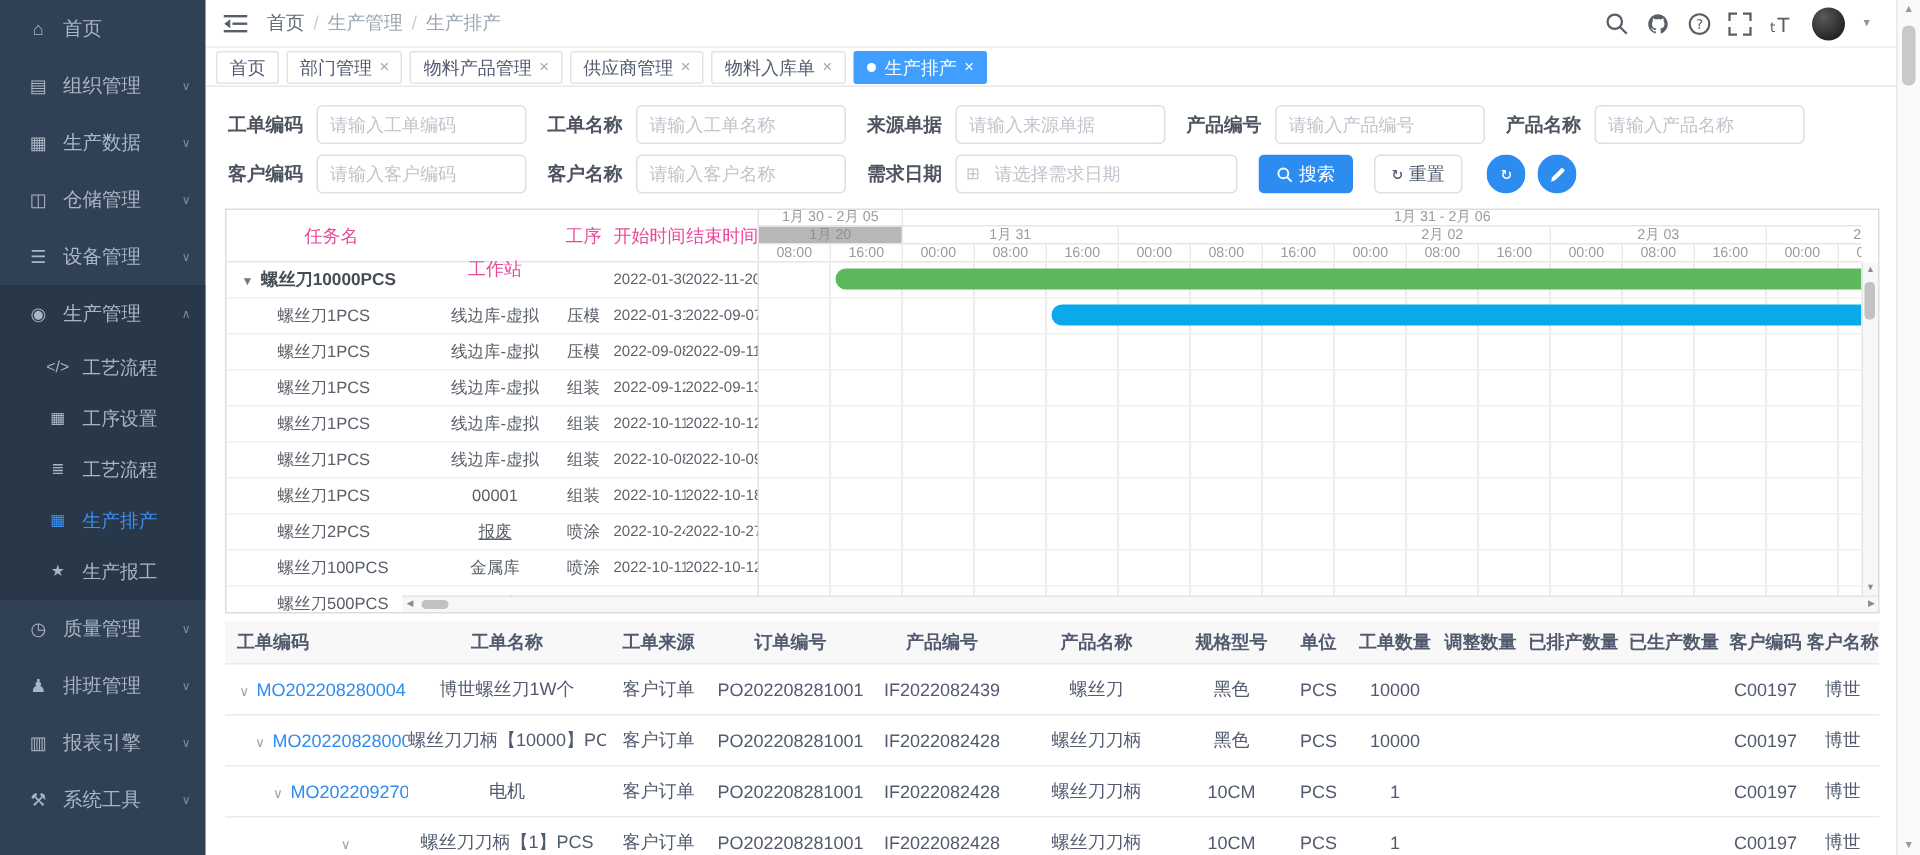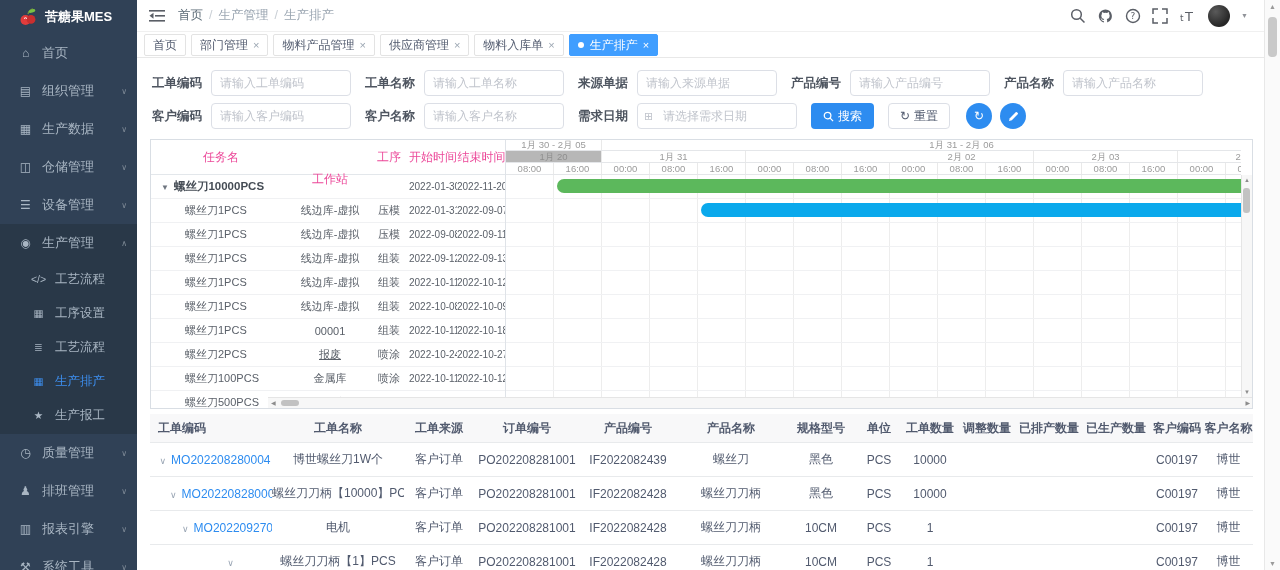--- a/index.html
+++ b/index.html
@@ -40,24 +40,24 @@
   
   .f-row{position:absolute;left:152px;display:flex;align-items:center;gap:14px;z-index:2}
   #f-row1{top:70px}
   #f-row2{top:103px}
   .f-group{display:flex;align-items:center}
   .f-label{font-weight:700;color:#4e5560;margin-right:9px;font-size:12.5px;white-space:nowrap}
   .f-input{width:140px;height:26px;border:1px solid #dcdfe6;border-radius:4px;padding:0 8px;font-size:12px;
            color:#606266;box-sizing:border-box;outline:none;background:#fff}
   .f-input::placeholder{color:#c0c4cc}
   .date-wrap{position:relative;display:inline-block}
-  .date-wrap .f-input{width:160px;padding-left:25px}
+  .date-wrap .f-input{width:188px;padding-left:25px}
   .cal-ico{position:absolute;left:7px;top:6px;color:#c0c4cc;font-size:11px;line-height:14px}
   .btn{height:26px;border-radius:4px;display:inline-flex;align-items:center;gap:4px;padding:0 11px;font-size:12px;
-       border:1px solid transparent;cursor:pointer;font-family:Liberation Sans, sans-serif}
+       border:1px solid transparent;cursor:pointer;font-family:Liberation Mono, monospace}
   .btn-primary{background:#2d8cf0;color:#fff}
   .btn-default{background:#fff;border-color:#dcdfe6;color:#515a6e}
   .btn-circle{width:26px;height:26px;border-radius:50%;background:#2d8cf0;color:#fff;justify-content:center;padding:0}
   .btn .ic{font-size:12px;line-height:1}
   
   #gantt{position:absolute;left:150px;top:139px;width:1103px;height:270px;border:1px solid #d9dee4;
          box-sizing:border-box;background:#fff;overflow:hidden}
   #g-grid{position:absolute;left:0;top:0;width:355px;height:100%;border-right:1px solid #dfe3e8;box-sizing:border-box;overflow:hidden}
   .g-head{height:34px;display:flex;align-items:center;border-bottom:1px solid #e3e7eb;color:#ec4899;font-size:12px}
   .g-hcell{text-align:center;flex:none;box-sizing:border-box}
@@ -96,30 +96,20 @@
   .tree-caret{color:#98a4b3;font-size:9px;margin-right:5px}
   
   #page-scroll{position:absolute;right:0;top:0;width:16px;height:570px;background:#fafafa;border-left:1px solid #e8e8e8;box-sizing:border-box;z-index:9}
   #page-thumb{position:absolute;left:3px;top:17px;width:9px;height:40px;background:#c9c9c9;border-radius:4px}
   .ps-arr{position:absolute;left:0;width:15px;text-align:center;font-size:7px;color:#9a9a9a}
 </style>
 </head>
 <body>
 
 <div class="sidebar">
-  <div class="logo">
-    <svg width="20" height="20" viewBox="0 0 20 20">
-      <path d="M10 7 Q11 3 15 2" stroke="#6f8f3f" stroke-width="1.4" fill="none"></path>
-      <ellipse cx="14" cy="4" rx="3.4" ry="1.6" transform="rotate(-18 14 4)" fill="#7ac143"></ellipse>
-      <circle cx="7.5" cy="13" r="5" fill="#e23c3c"></circle>
-      <circle cx="13" cy="12.4" r="4.4" fill="#c92f2f"></circle>
-      <path d="M6 11.5 q1.5-1.5 3 0" stroke="#fff" stroke-width="1" fill="none"></path>
-    </svg>
-    <span class="logo-text">苦糖果MES</span>
-  </div>
   <div id="sidebar-menu">
       <div class="s-item">
         <span class="s-ico">⌂</span>
         <span class="s-lbl">首页</span>
       </div>
       <div class="s-item">
         <span class="s-ico">▤</span>
         <span class="s-lbl">组织管理</span>
         <span class="s-arr">∨</span>
       </div>

